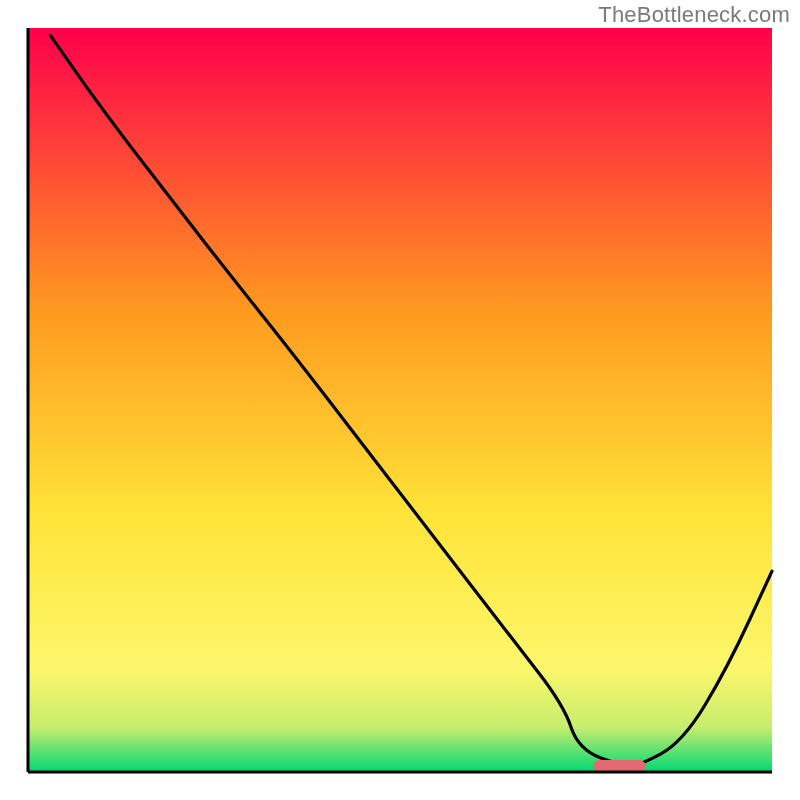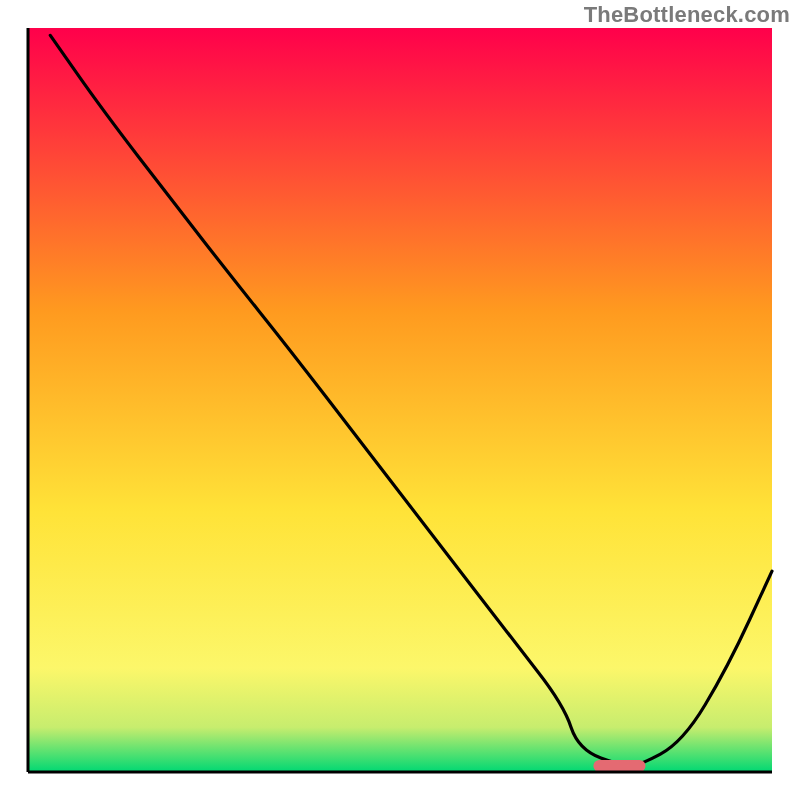--- a/index.html
+++ b/index.html
@@ -15,21 +15,21 @@
     position: relative;
     width: 800px;
     height: 800px;
     background: #ffffff;
   }
   .watermark {
     position: absolute;
     top: 2px;
     right: 10px;
     font-size: 22px;
-    font-weight: 700;
+    font-weight: 400;
     color: #7a7a7a;
     letter-spacing: 0.2px;
     z-index: 10;
   }
   svg.plot {
     position: absolute;
     left: 0;
     top: 0;
   }
 </style>

